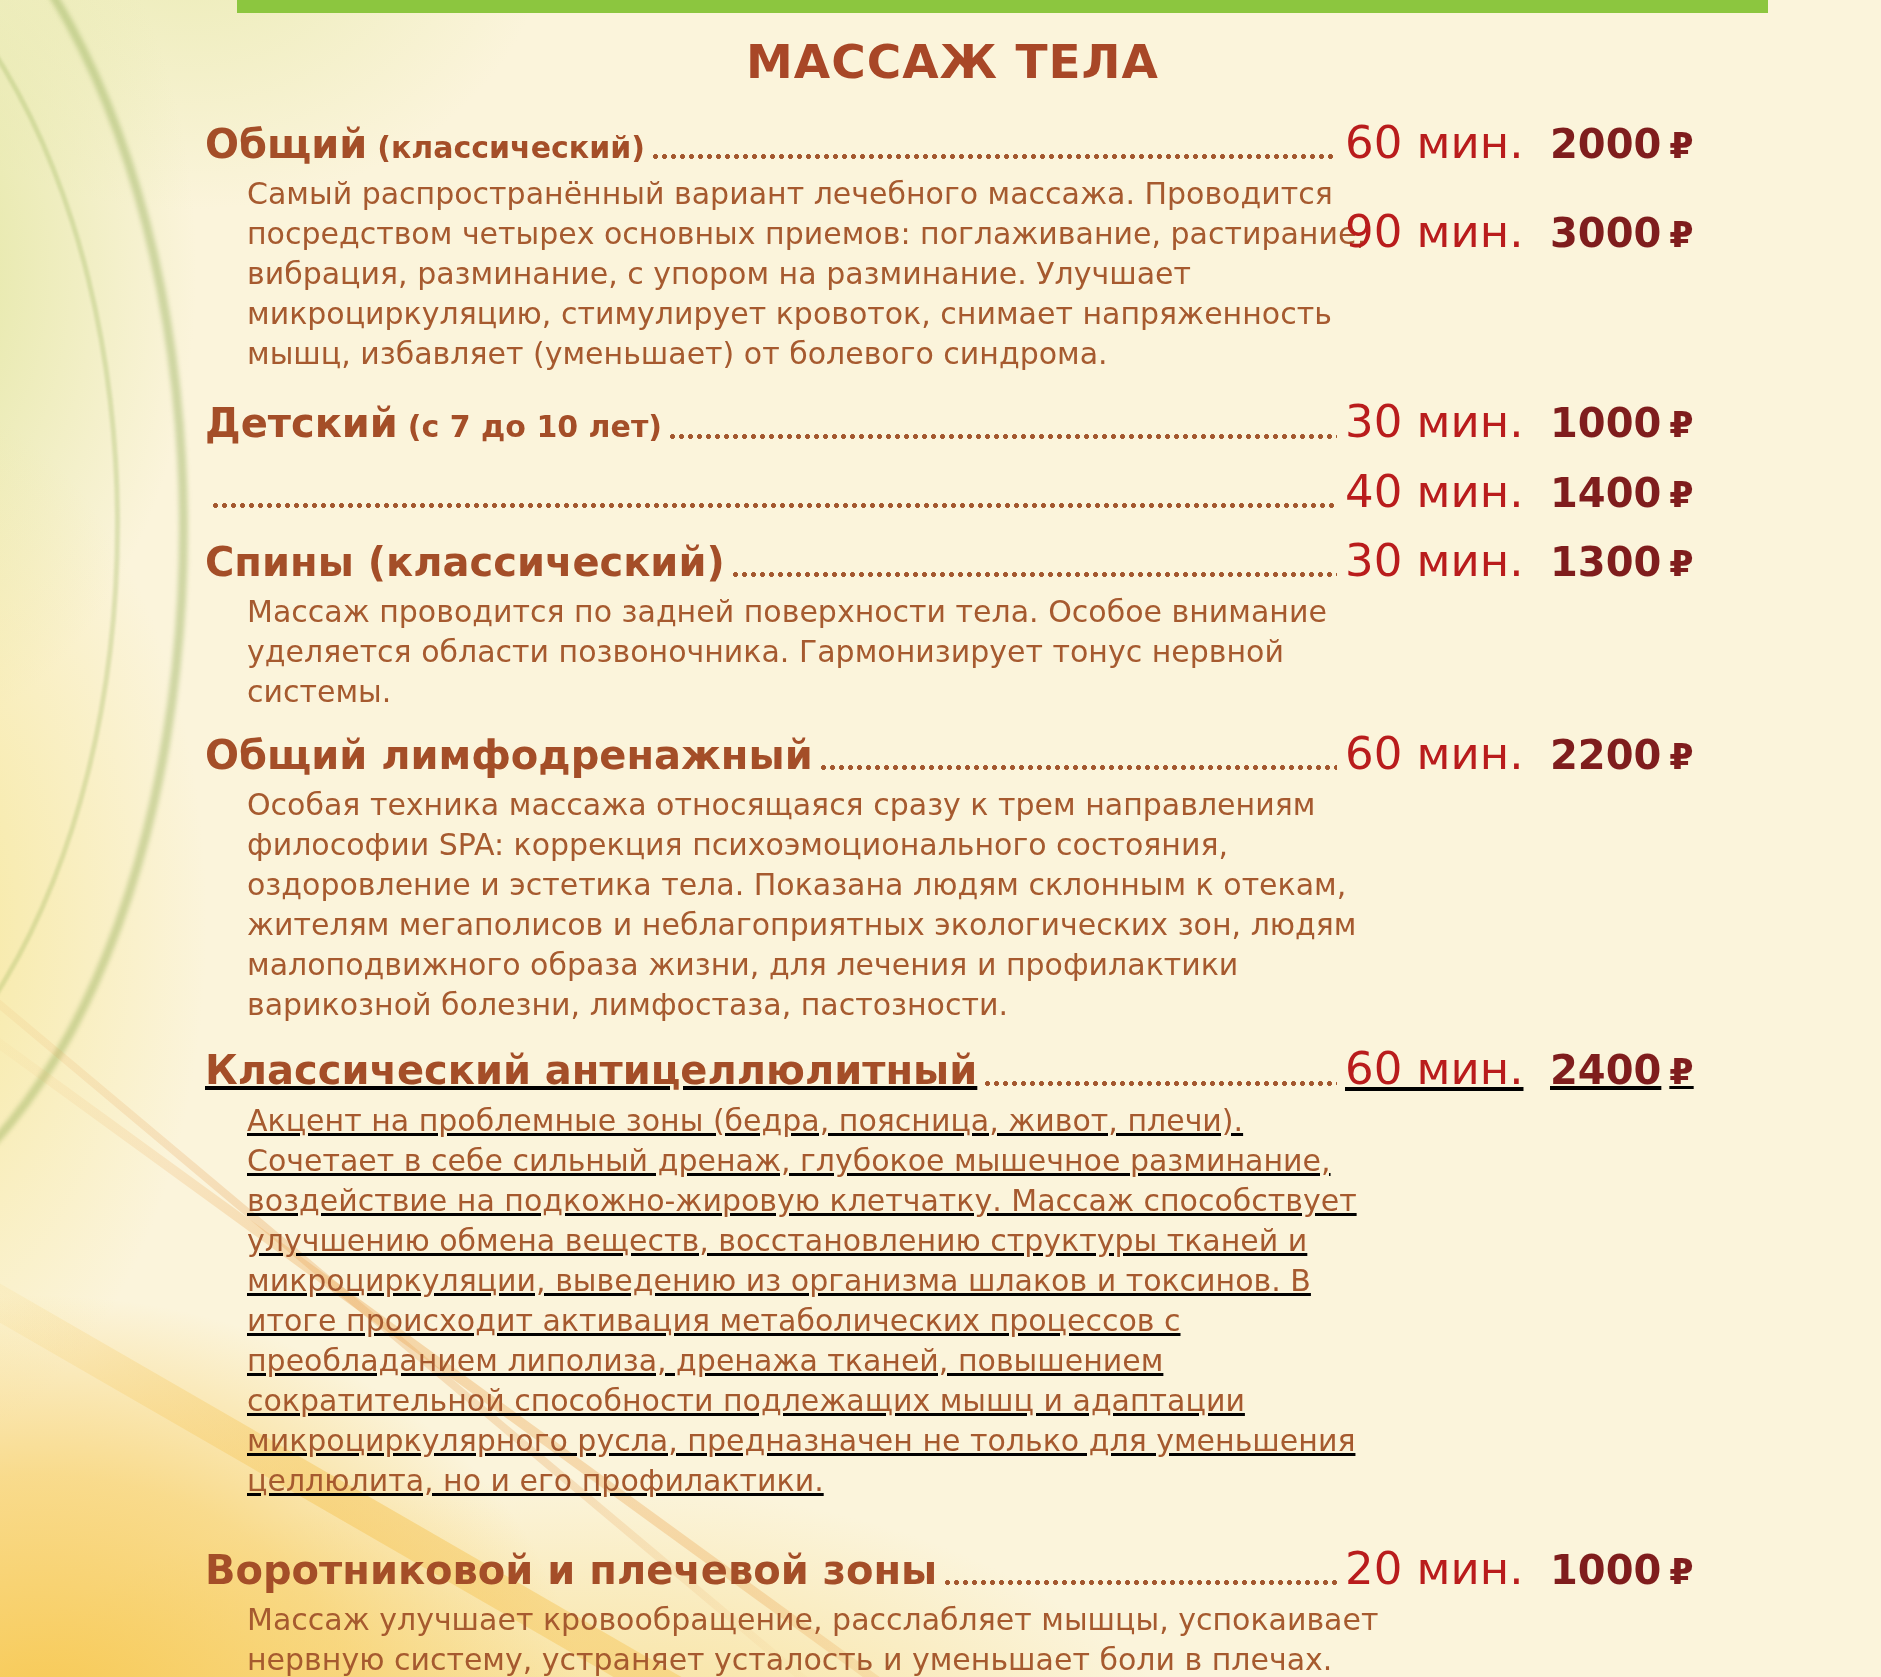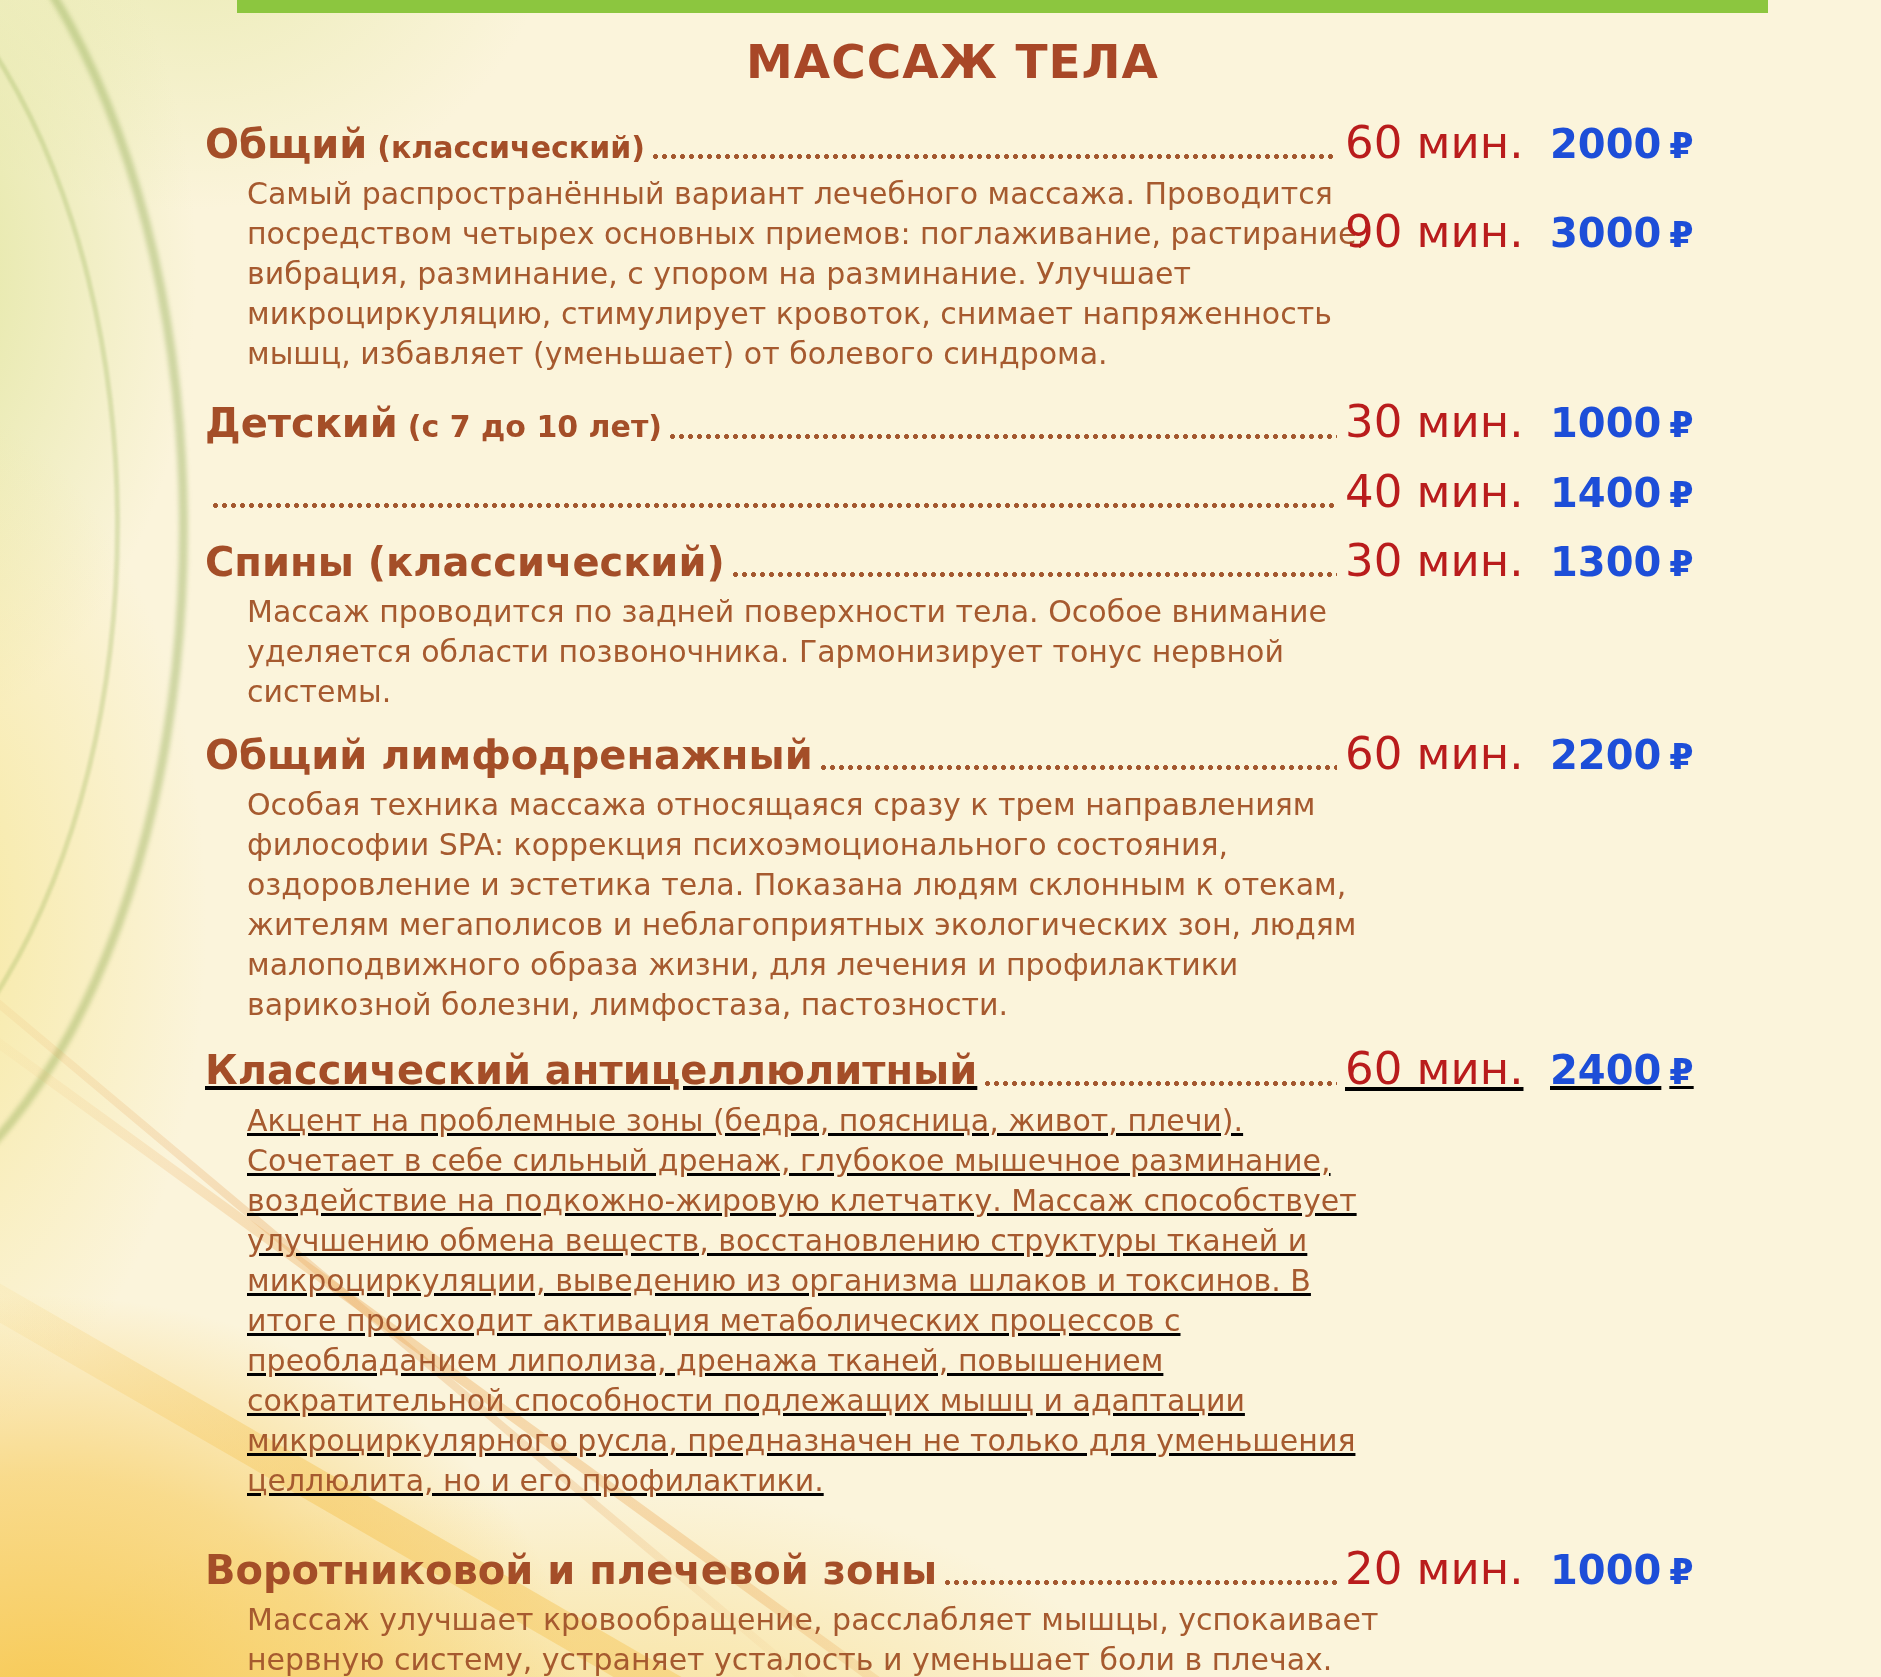--- a/index.html
+++ b/index.html
@@ -39,21 +39,21 @@
     color:#A84727;letter-spacing:1px;}
 
   .item{margin-bottom:24px;}
   .row{display:flex;align-items:baseline;}
   .name{font-size:40px;font-weight:bold;color:#A44E28;white-space:nowrap;line-height:1.05;}
   .note{font-size:30px;font-weight:bold;margin-left:10px;}
   .dots{flex:1 1 auto;min-width:30px;height:34px;margin:0 8px;align-self:flex-end;
     background-image:radial-gradient(circle at 2.5px 2.5px,#A3572E 2.2px,rgba(0,0,0,0) 2.8px);
     background-size:9px 5px;background-repeat:repeat-x;background-position:left bottom 7px;}
   .dur{flex:0 0 205px;font-size:45px;color:#b91c1c;line-height:1.05;}
-  .price{flex:0 0 150px;font-size:40px;font-weight:bold;color:#1d4ed8;line-height:1.05;
+  .price{flex:0 0 150px;font-size:40px;font-weight:bold;color:#7f1d1d;line-height:1.05;
     display:flex;align-items:baseline;text-align:center;}
   .rub{margin-left:8px;font-size:35px;font-weight:bold;}
 
   .body{position:relative;margin-top:8px;}
   .desc{margin:0 0 0 42px;width:1150px;font-size:30px;line-height:40px;color:#A65A2F;}
   .extra{position:absolute;top:34px;right:0;display:flex;align-items:baseline;}
 
   .item-obshchiy{margin-bottom:24px;}
   .item-detsky1,.item-detsky2{margin-bottom:22px;}
   .item-spiny{margin-bottom:18px;}

